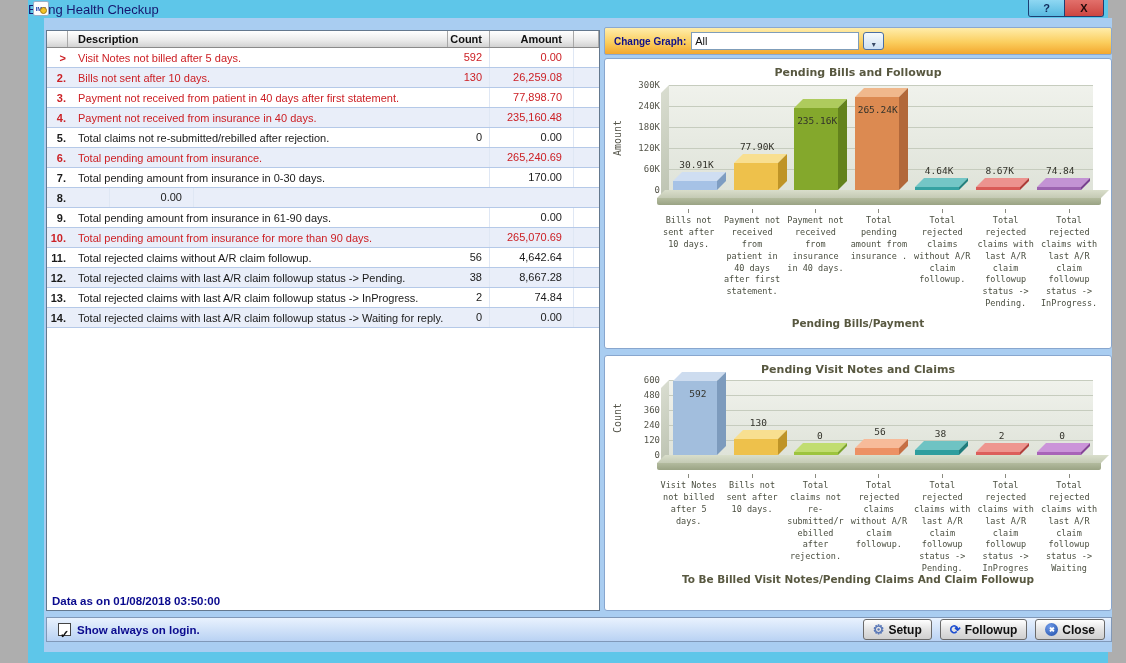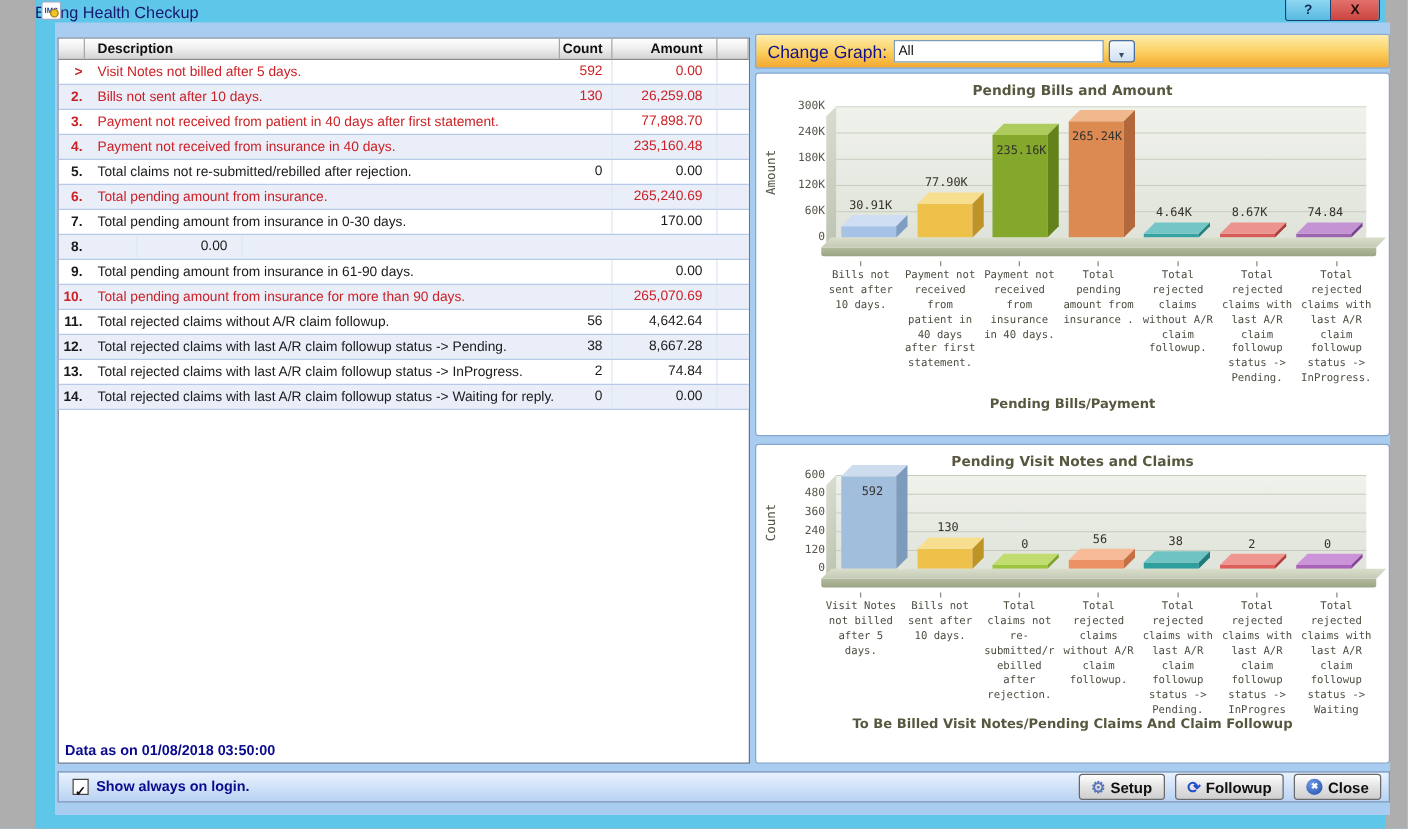--- a/index.html
+++ b/index.html
@@ -32,21 +32,21 @@
   .trow { display:flex; height:20px; align-items:center; font-size:11px; color:#1a1a1a; border-bottom:1px solid #b5c9e8; background:#ffffff; cursor:default; }
   .trow.alt { background:#e9eef9; }
   .trow.red { color:#cc2025; }
   .trow .c2, .trow .c3 { border-right:1px solid #dfe7f4; height:100%; line-height:19px; }
   .trow .c4 { height:100%; }
   .num { font-weight:bold; }
   .data-note { position:absolute; left:5px; bottom:3px; font-size:11.5px; font-weight:bold; color:#0a0a8e; }
 
   
   .graph-bar { position:absolute; left:560px; top:9px; width:508px; height:28px; background:linear-gradient(#ffedab,#fbce5e 55%,#f3a72e); border:1px solid #8aa8d0; border-radius:2px; display:flex; align-items:center; }
-  .graph-label { margin-left:9px; font-size:14px; font-weight:normal; color:#101089; }
+  .graph-label { margin-left:9px; font-size:10px; font-weight:bold; color:#101089; }
   .graph-select { margin-left:5px; width:168px; height:18px; background:#ffffff; border:1px solid #7f9db9; font-size:11px; color:#111; padding:2px 0 0 3px; }
   .graph-arrow { margin-left:4px; width:21px; height:18px; background:linear-gradient(#f6fafd,#cfe0f2); border:1px solid #4a6fa5; border-radius:3px; text-align:center; cursor:pointer; }
   .chev { font-size:8px; color:#3a4a66; line-height:16px; }
 
   
   .chart-box { position:absolute; left:560px; width:508px; background:#ffffff; border:1px solid #88a6ce; border-radius:3px; }
   .chart1 { top:40px; height:291px; }
   .chart2 { top:337px; height:256px; }
   .chart-title { position:absolute; left:0; right:0; top:7px; text-align:center; font-family:"DejaVu Sans", sans-serif; font-size:11px; font-weight:bold; color:#585840; }
   .ylab { position:absolute; left:7px; writing-mode:vertical-rl; transform:rotate(180deg); text-align:center; font-family:"DejaVu Sans Mono", monospace; font-size:10px; color:#55554a; }
@@ -221,21 +221,21 @@
       <div class="data-note">Data as on 01/08/2018 03:50:00</div>
     </div>
 
     <div class="graph-bar">
       <span class="graph-label">Change Graph:</span>
       <span class="graph-select">All</span>
       <span class="graph-arrow"><span class="chev">▾</span></span>
     </div>
 
     <div class="chart-box chart1">
-        <div class="chart-title">Pending Bills and Amount</div>
+        <div class="chart-title">Pending Bills and Followup</div>
         <div class="ylab">Amount</div>
         <div class="yticks">
           <div class="ytick" style="top: -5px;">300K</div>
           <div class="ytick" style="top: 16px;">240K</div>
           <div class="ytick" style="top: 37px;">180K</div>
           <div class="ytick" style="top: 58px;">120K</div>
           <div class="ytick" style="top: 79px;">60K</div>
           <div class="ytick" style="top: 100px;">0</div>
         </div>
         <div class="plot">

